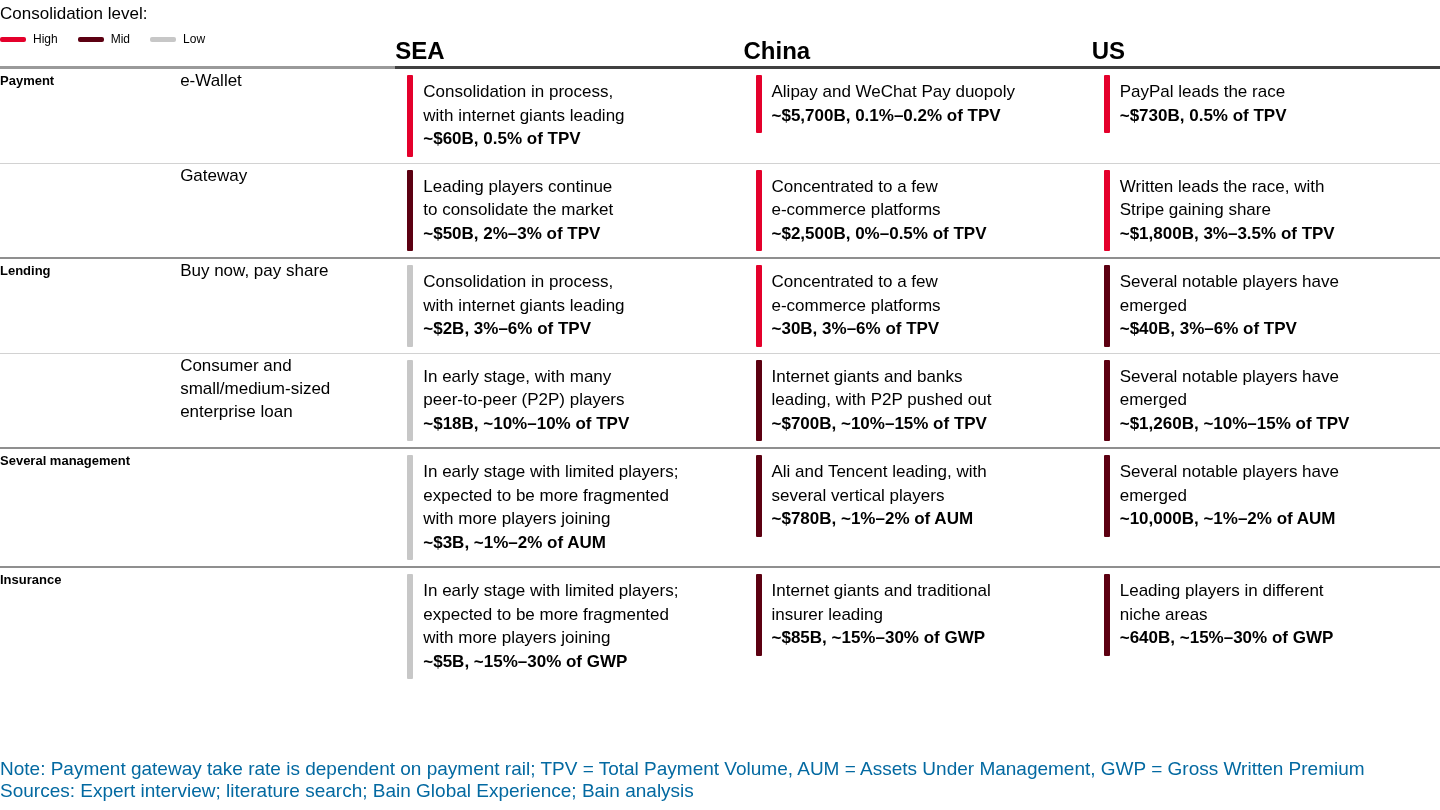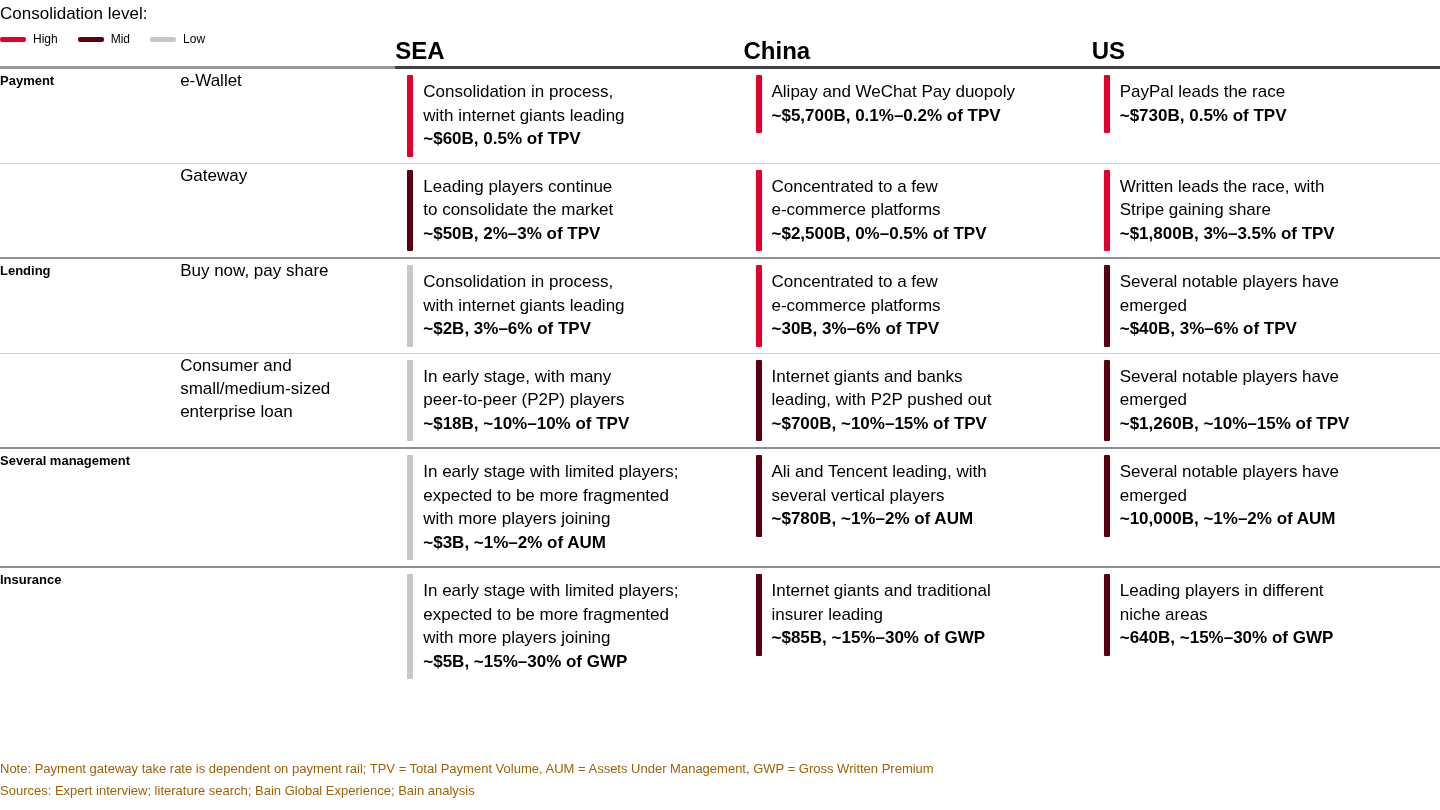--- a/index.html
+++ b/index.html
@@ -137,23 +137,23 @@
   }
 
   
   .footer {
     position: absolute;
     left: 0;
     bottom: 8px;
     width: 1440px;
   }
   .footer-line {
-    font-size: 13px;
+    font-size: 19px;
     line-height: 22px;
-    color: #a16207;
+    color: #0369a1;
   }
 </style>
 </head>
 <body>
 
 <div class="page">
 
   <div class="legend">
     <div class="legend-title">Consolidation level:</div>
     <div class="legend-items">

